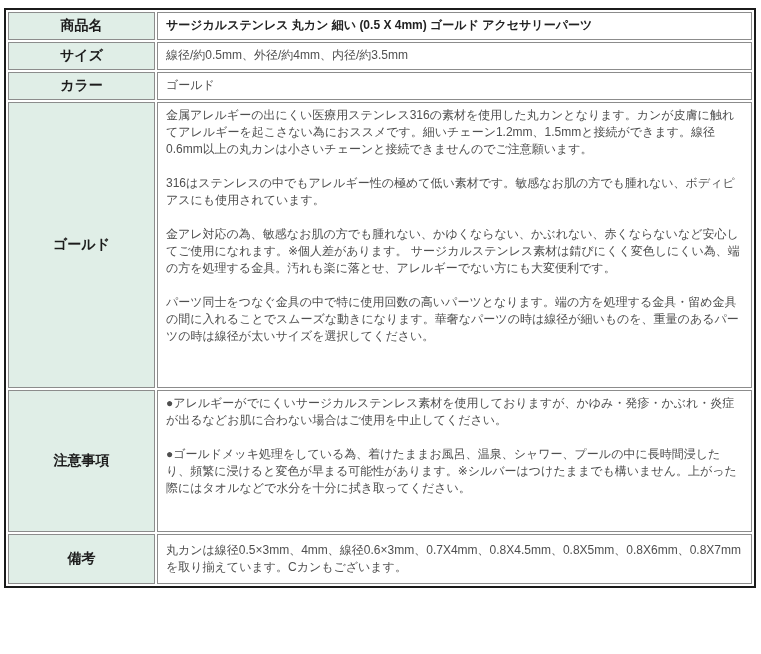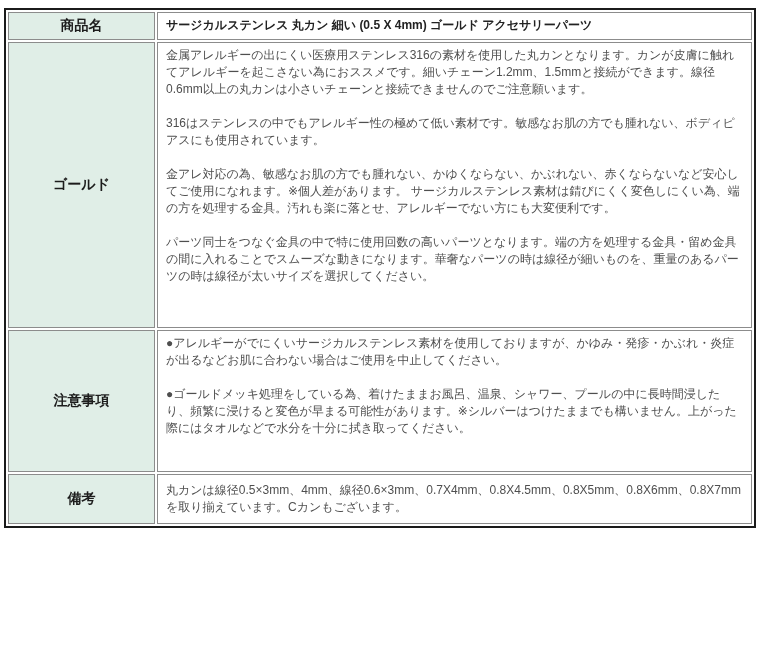--- a/index.html
+++ b/index.html
@@ -62,20 +62,32 @@
 <body>
 
 <table class="spec">
   <tbody>
     <tr class="r-std">
       <th class="label">商品名</th>
       <td class="content emph">
           <p class="para">サージカルステンレス 丸カン 細い (0.5 X 4mm) ゴールド アクセサリーパーツ</p>
         </td>
     </tr>
+    <tr class="r-std">
+      <th class="label">サイズ</th>
+      <td class="content">
+          <p class="para">線径/約0.5mm、外径/約4mm、内径/約3.5mm</p>
+        </td>
+    </tr>
+    <tr class="r-std">
+      <th class="label">カラー</th>
+      <td class="content">
+          <p class="para">ゴールド</p>
+        </td>
+    </tr>
     <tr class="r-desc">
       <th class="label">ゴールド</th>
       <td class="content top">
           <p class="para">金属アレルギーの出にくい医療用ステンレス316の素材を使用した丸カンとなります。カンが皮膚に触れてアレルギーを起こさない為におススメです。細いチェーン1.2mm、1.5mmと接続ができます。線径0.6mm以上の丸カンは小さいチェーンと接続できませんのでご注意願います。</p>
           <p class="para">316はステンレスの中でもアレルギー性の極めて低い素材です。敏感なお肌の方でも腫れない、ボディピアスにも使用されています。</p>
           <p class="para">金アレ対応の為、敏感なお肌の方でも腫れない、かゆくならない、かぶれない、赤くならないなど安心してご使用になれます。※個人差があります。 サージカルステンレス素材は錆びにくく変色しにくい為、端の方を処理する金具。汚れも楽に落とせ、アレルギーでない方にも大変便利です。</p>
           <p class="para">パーツ同士をつなぐ金具の中で特に使用回数の高いパーツとなります。端の方を処理する金具・留め金具の間に入れることでスムーズな動きになります。華奢なパーツの時は線径が細いものを、重量のあるパーツの時は線径が太いサイズを選択してください。</p>
         </td>
     </tr>
     <tr class="r-note">

